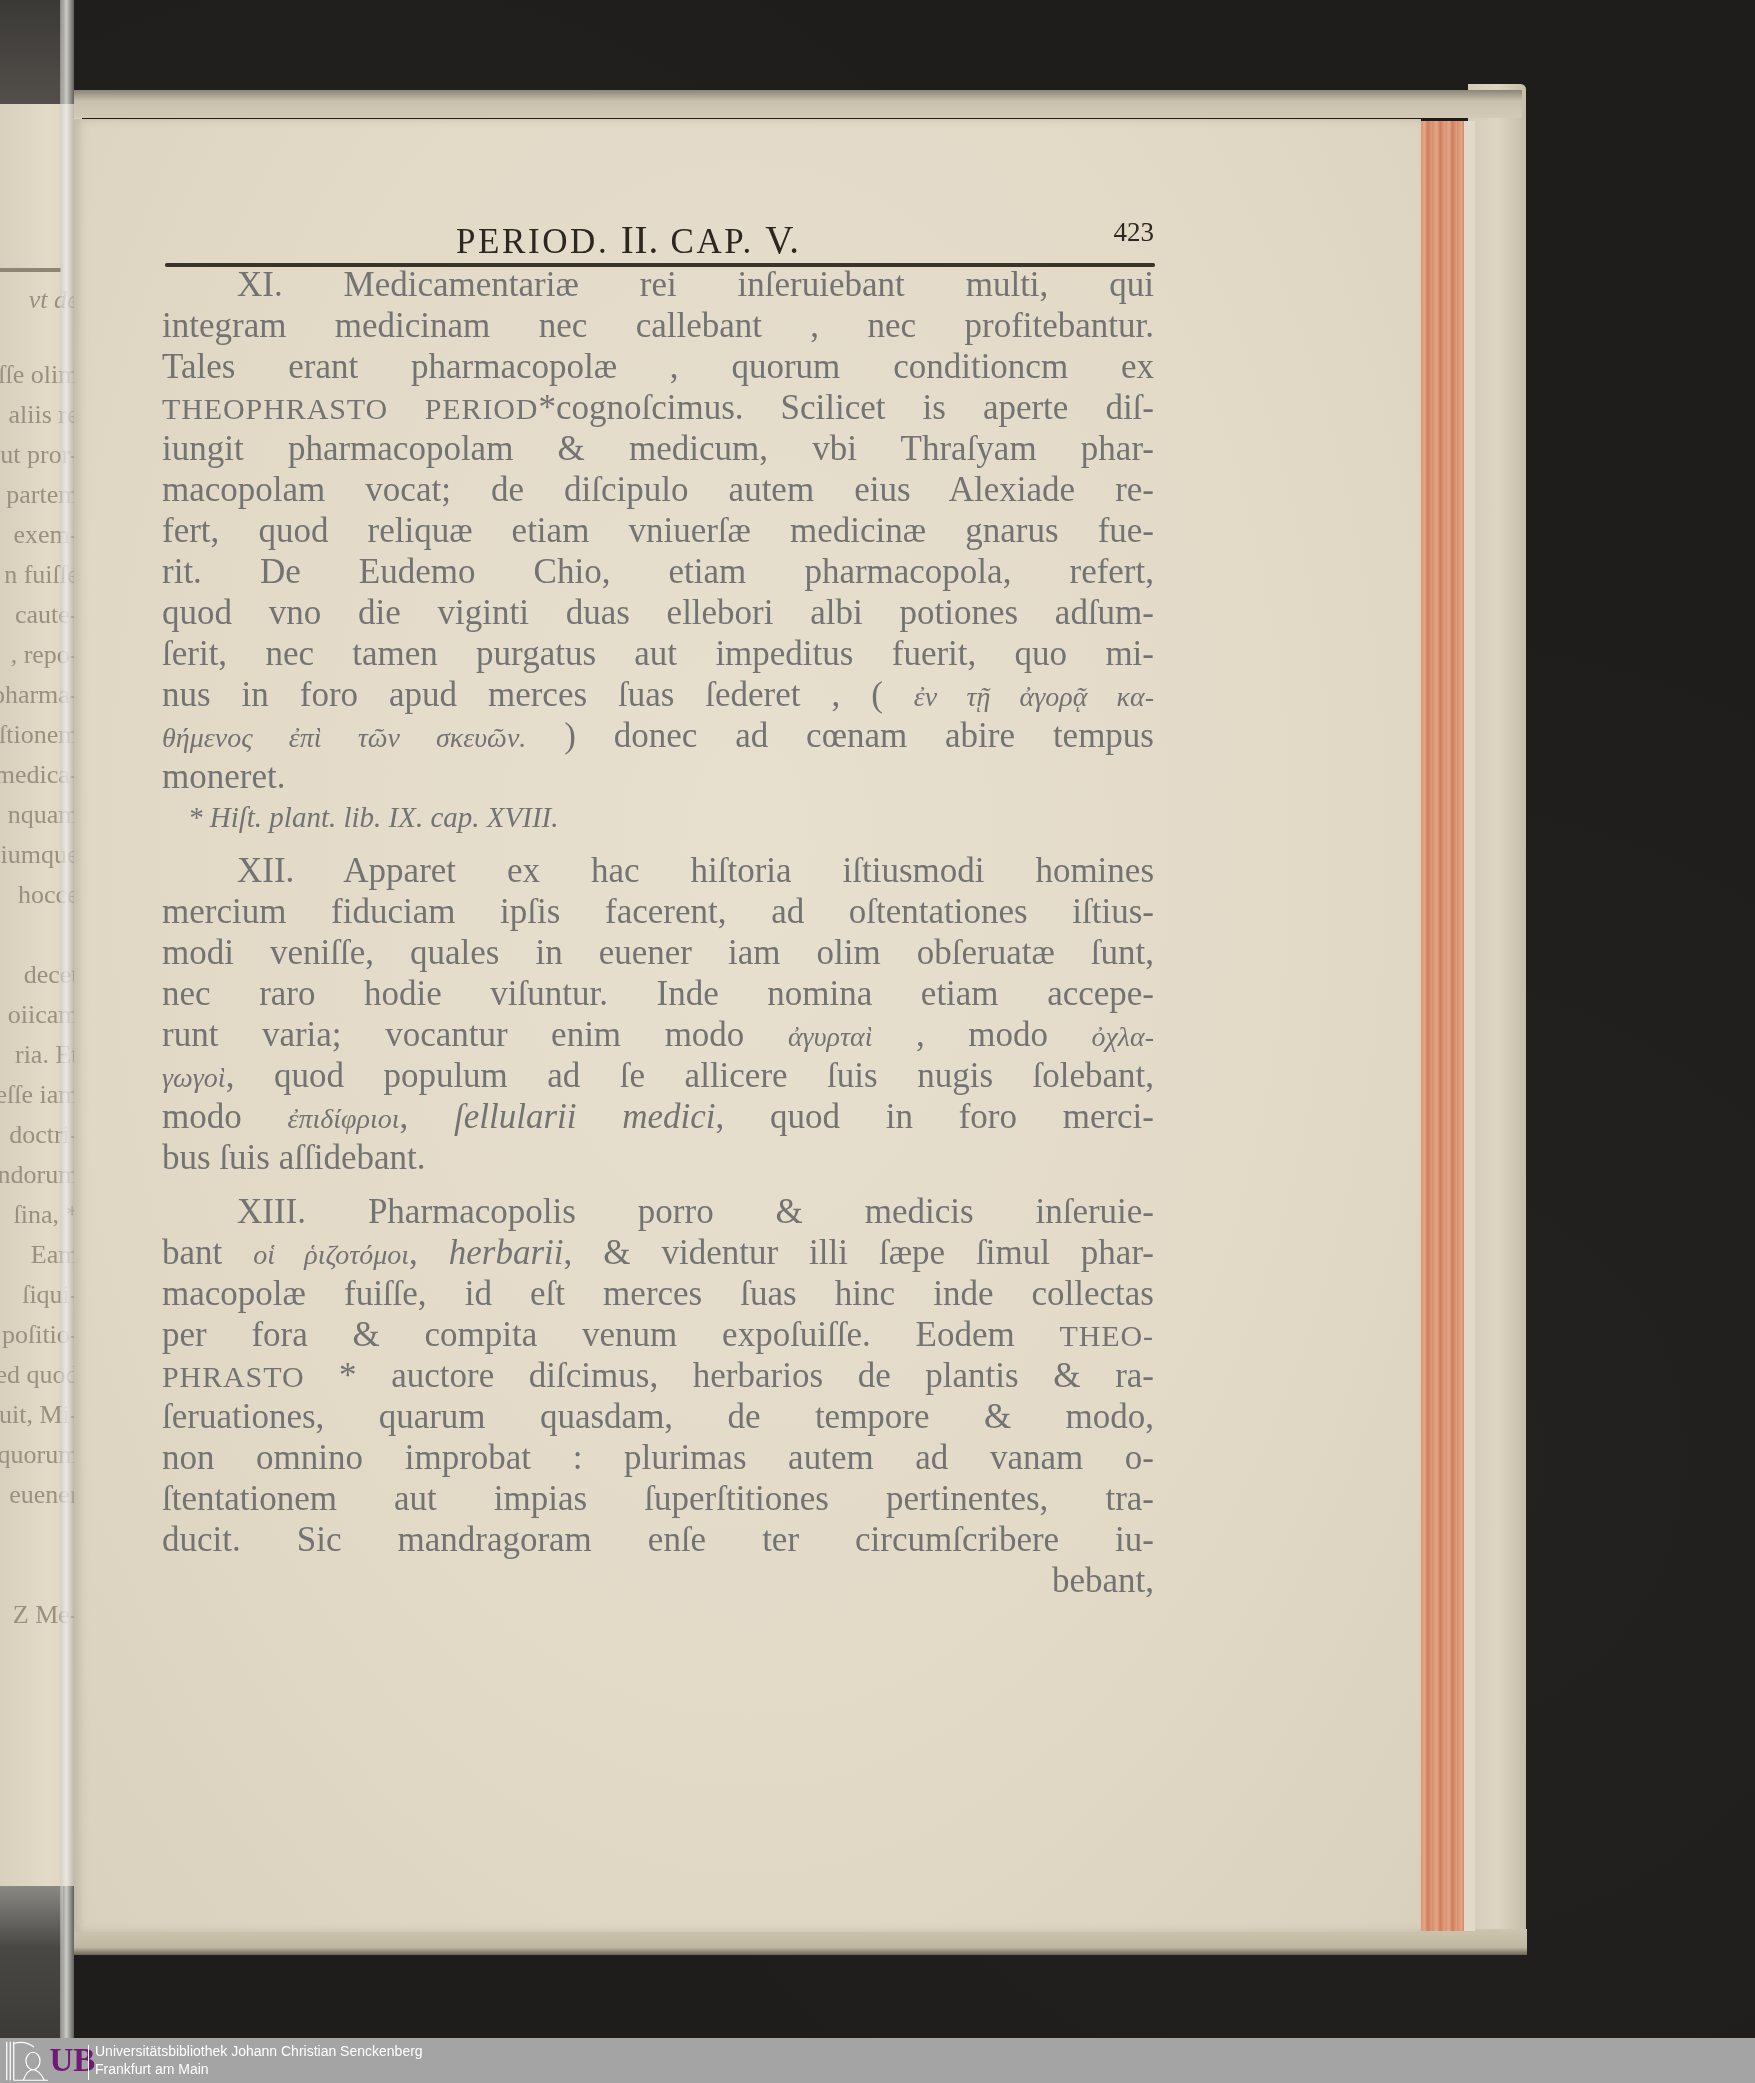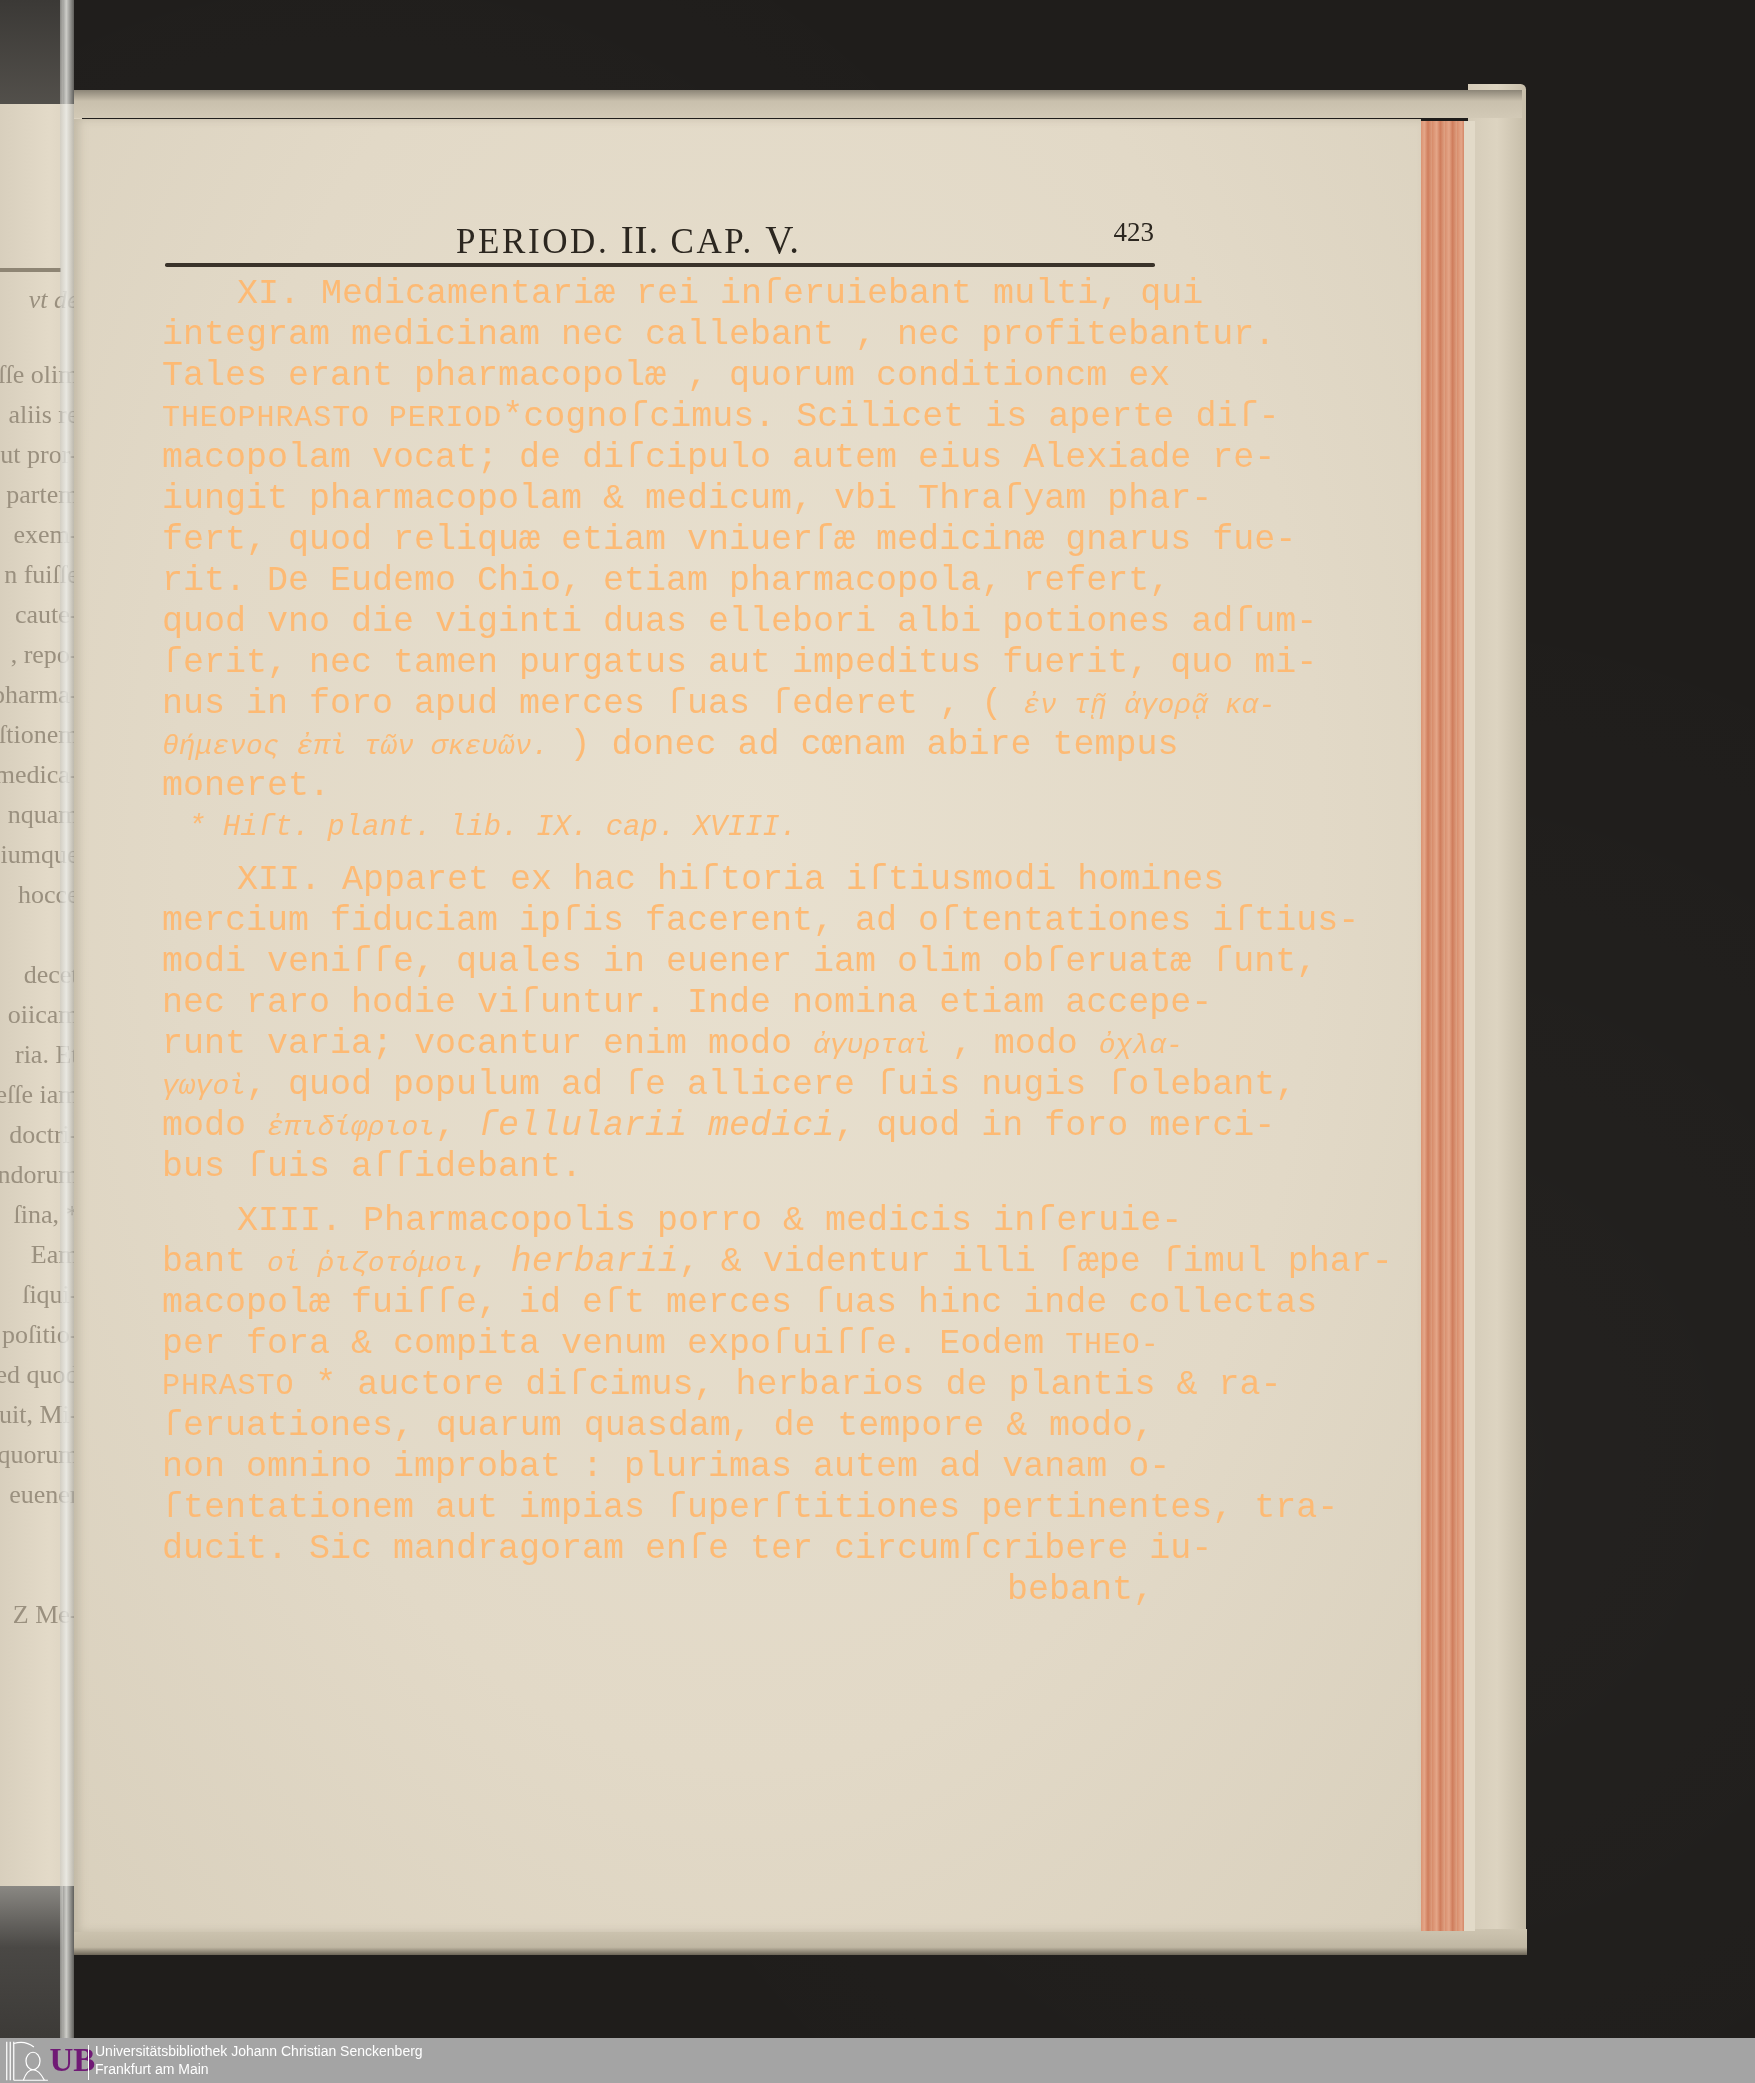--- a/index.html
+++ b/index.html
@@ -82,22 +82,22 @@
   }
   .running-head .title .big { font-size: 39px; letter-spacing: 0.9px; }
   .running-head .pageno {
     position: absolute; right: 0; top: 0; font-size: 27px;
   }
   .head-rule {
     position: absolute; left: 165px; top: 263px; width: 990px; height: 3.5px;
     background: #3a332a; border-radius: 1.8px;
   }
   .text {
-    position: absolute; left: 162px; top: 274px; width: 992px;
-    color: #fdba74; font-size: 35px; line-height: 41px; font-family: Liberation Mono, monospace;
+    position: absolute; left: 162px; top: 264px; width: 992px;
+    color: #737373; font-size: 35px; line-height: 41px;
   }
   .line {
     display: block; white-space: nowrap; height: 41px;
     text-align: justify; text-align-last: justify;
   }
   .line.last { text-align-last: left; }
   .line.right { text-align-last: right; }
   .indent { padding-left: 75px; }
   .sc { font-variant: small-caps; font-size: 30px; letter-spacing: 0.9px; }
   .gr { font-style: italic; font-size: 28px; }
@@ -190,22 +190,22 @@
   </span>
   <span class="pageno">423</span>
 </div>
 <div class="head-rule"></div>
 
 <div class="text" id="body-text">
     <span class="line indent">XI.   Medicamentariæ rei inſeruiebant multi, qui</span>
     <span class="line">integram medicinam nec callebant , nec profitebantur.</span>
     <span class="line">Tales erant pharmacopolæ , quorum conditioncm ex</span>
     <span class="line"><span class="sc">THEOPHRASTO PERIOD</span><span>*cognoſcimus.  Scilicet is aperte diſ-</span></span>
+    <span class="line">iungit pharmacopolam &amp; medicum, vbi Thraſyam phar-</span>
     <span class="line">macopolam vocat;  de diſcipulo autem eius Alexiade re-</span>
-    <span class="line">iungit pharmacopolam &amp; medicum, vbi Thraſyam phar-</span>
     <span class="line">fert, quod reliquæ etiam vniuerſæ medicinæ gnarus fue-</span>
     <span class="line">rit.  De Eudemo Chio, etiam pharmacopola, refert,</span>
     <span class="line">quod vno die viginti duas ellebori albi potiones adſum-</span>
     <span class="line">ſerit, nec tamen purgatus aut impeditus fuerit, quo mi-</span>
     <span class="line"><span>nus in foro apud merces ſuas ſederet , ( </span><span class="gr">ἐν τῇ ἀγορᾷ κα-</span></span>
     <span class="line"><span class="gr">θήμενος ἐπὶ τῶν σκευῶν.</span><span> ) donec ad cœnam abire tempus</span></span>
     <span class="line last">moneret.</span>
     <span class="line footnote">* Hiſt. plant. lib. IX. cap. XVIII.</span>
     <span class="gap"></span>
     <span class="line indent">XII.  Apparet ex hac hiſtoria iſtiusmodi homines</span>

